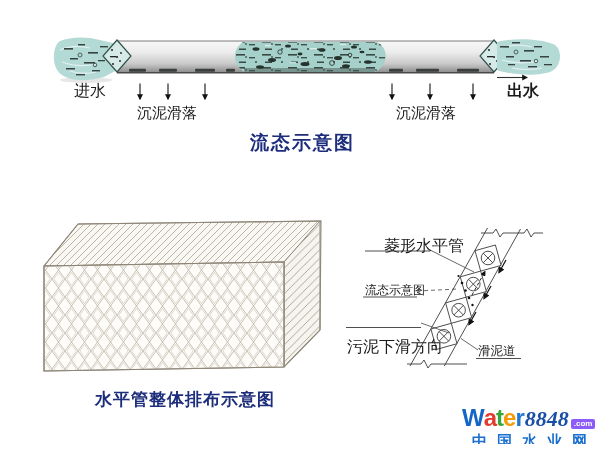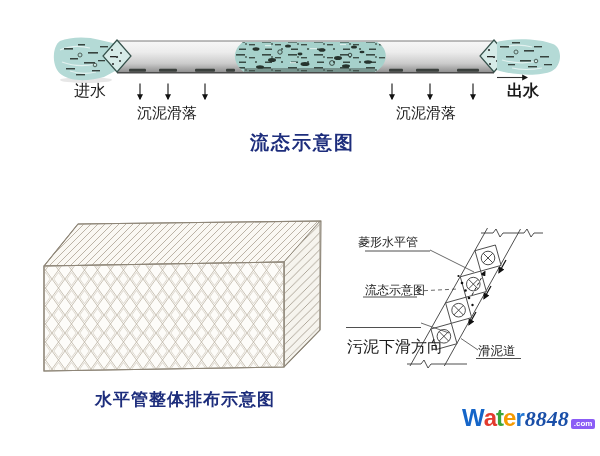--- a/index.html
+++ b/index.html
@@ -8,21 +8,21 @@
   #gfx{position:absolute;left:0;top:0;}
   .lbl{position:absolute;color:#1a1a1a;white-space:nowrap;line-height:1.1;}
   .cap{position:absolute;color:#1d2d7c;font-weight:bold;white-space:nowrap;line-height:1.1;}
   .inlet{left:74px;top:82px;font-size:16px;}
   .outlet{left:507px;top:82px;font-size:16px;font-weight:600;}
   .sludgeL{left:137px;top:105px;font-size:15px;}
   .sludgeR{left:396px;top:105px;font-size:15px;}
   .flowTitle{left:250px;top:133px;font-size:19px;letter-spacing:2px;}
   .arrayTitle{left:95px;top:391px;font-size:17px;letter-spacing:1px;text-align:center;}
   .sepTitle{left:380px;top:391px;font-size:17px;letter-spacing:0.5px;}
-  .sep1{left:358px;top:237px;font-size:12px;font-family:Liberation Mono, monospace;}
+  .sep1{left:384px;top:237px;font-size:16px;}
   .sep2{left:365px;top:284px;font-size:12px;}
   .sep3{left:347px;top:314px;font-size:16px;margin-top:24px;}
   .sep4{left:478px;top:345px;font-size:12.5px;}
   .wm{position:absolute;left:462px;top:406px;width:138px;}
   .wm-line1{display:flex;align-items:flex-end;white-space:nowrap;}
   .wm-word{font-weight:bold;font-size:24px;letter-spacing:-1px;line-height:1;}
   .wm-num{font-family:"Liberation Serif",serif;font-style:italic;font-weight:bold;
           font-size:22px;color:#1a4fa8;line-height:1;margin-left:1px;}
   .wm-tld{background:#8b5cf6;color:#fff;font-size:8px;font-weight:bold;
           padding:1px 3px;border-radius:2px;margin-left:2px;margin-bottom:1px;line-height:1;}
@@ -273,14 +273,15 @@
   <div class="wm">
     <div class="wm-line1">
       <span class="wm-word" style="color:#1565c8">W</span>
         <span class="wm-word" style="color:#e23b2e">a</span>
         <span class="wm-word" style="color:#3aa53a">t</span>
         <span class="wm-word" style="color:#f59a00">e</span>
         <span class="wm-word" style="color:#2277d4">r</span>
       <span class="wm-num">8848</span>
       <span class="wm-tld">.com</span>
     </div>
+    <div class="wm-site">中国水业网</div>
   </div>
 </div>
 
 </body></html>

